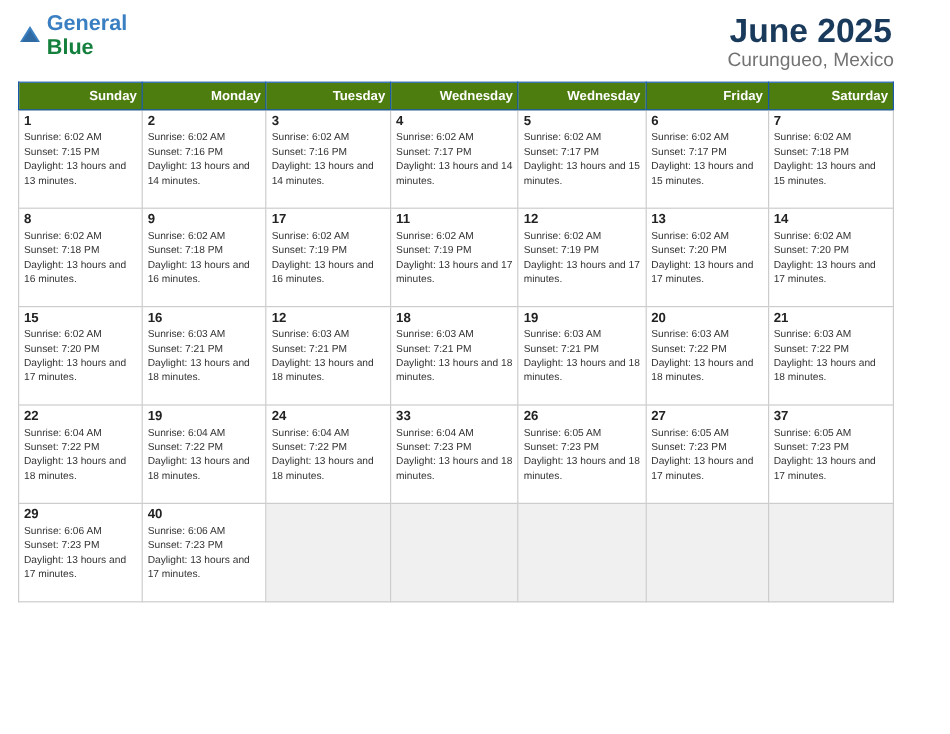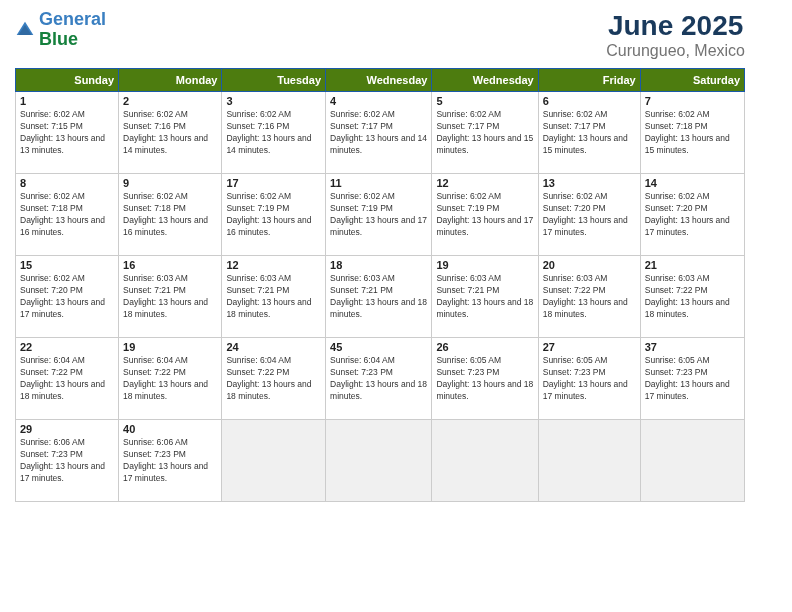--- a/index.html
+++ b/index.html
@@ -221,21 +221,21 @@
           </td>
           <td>
             <span class="day-number">19</span>
             <div class="day-info">Sunrise: 6:04 AM<br>Sunset: 7:22 PM<br>Daylight: 13 hours and 18 minutes.</div>
           </td>
           <td>
             <span class="day-number">24</span>
             <div class="day-info">Sunrise: 6:04 AM<br>Sunset: 7:22 PM<br>Daylight: 13 hours and 18 minutes.</div>
           </td>
           <td>
-            <span class="day-number">45</span>
+            <span class="day-number">33</span>
             <div class="day-info">Sunrise: 6:04 AM<br>Sunset: 7:23 PM<br>Daylight: 13 hours and 18 minutes.</div>
           </td>
           <td>
             <span class="day-number">26</span>
             <div class="day-info">Sunrise: 6:05 AM<br>Sunset: 7:23 PM<br>Daylight: 13 hours and 18 minutes.</div>
           </td>
           <td>
             <span class="day-number">27</span>
             <div class="day-info">Sunrise: 6:05 AM<br>Sunset: 7:23 PM<br>Daylight: 13 hours and 17 minutes.</div>
           </td>

